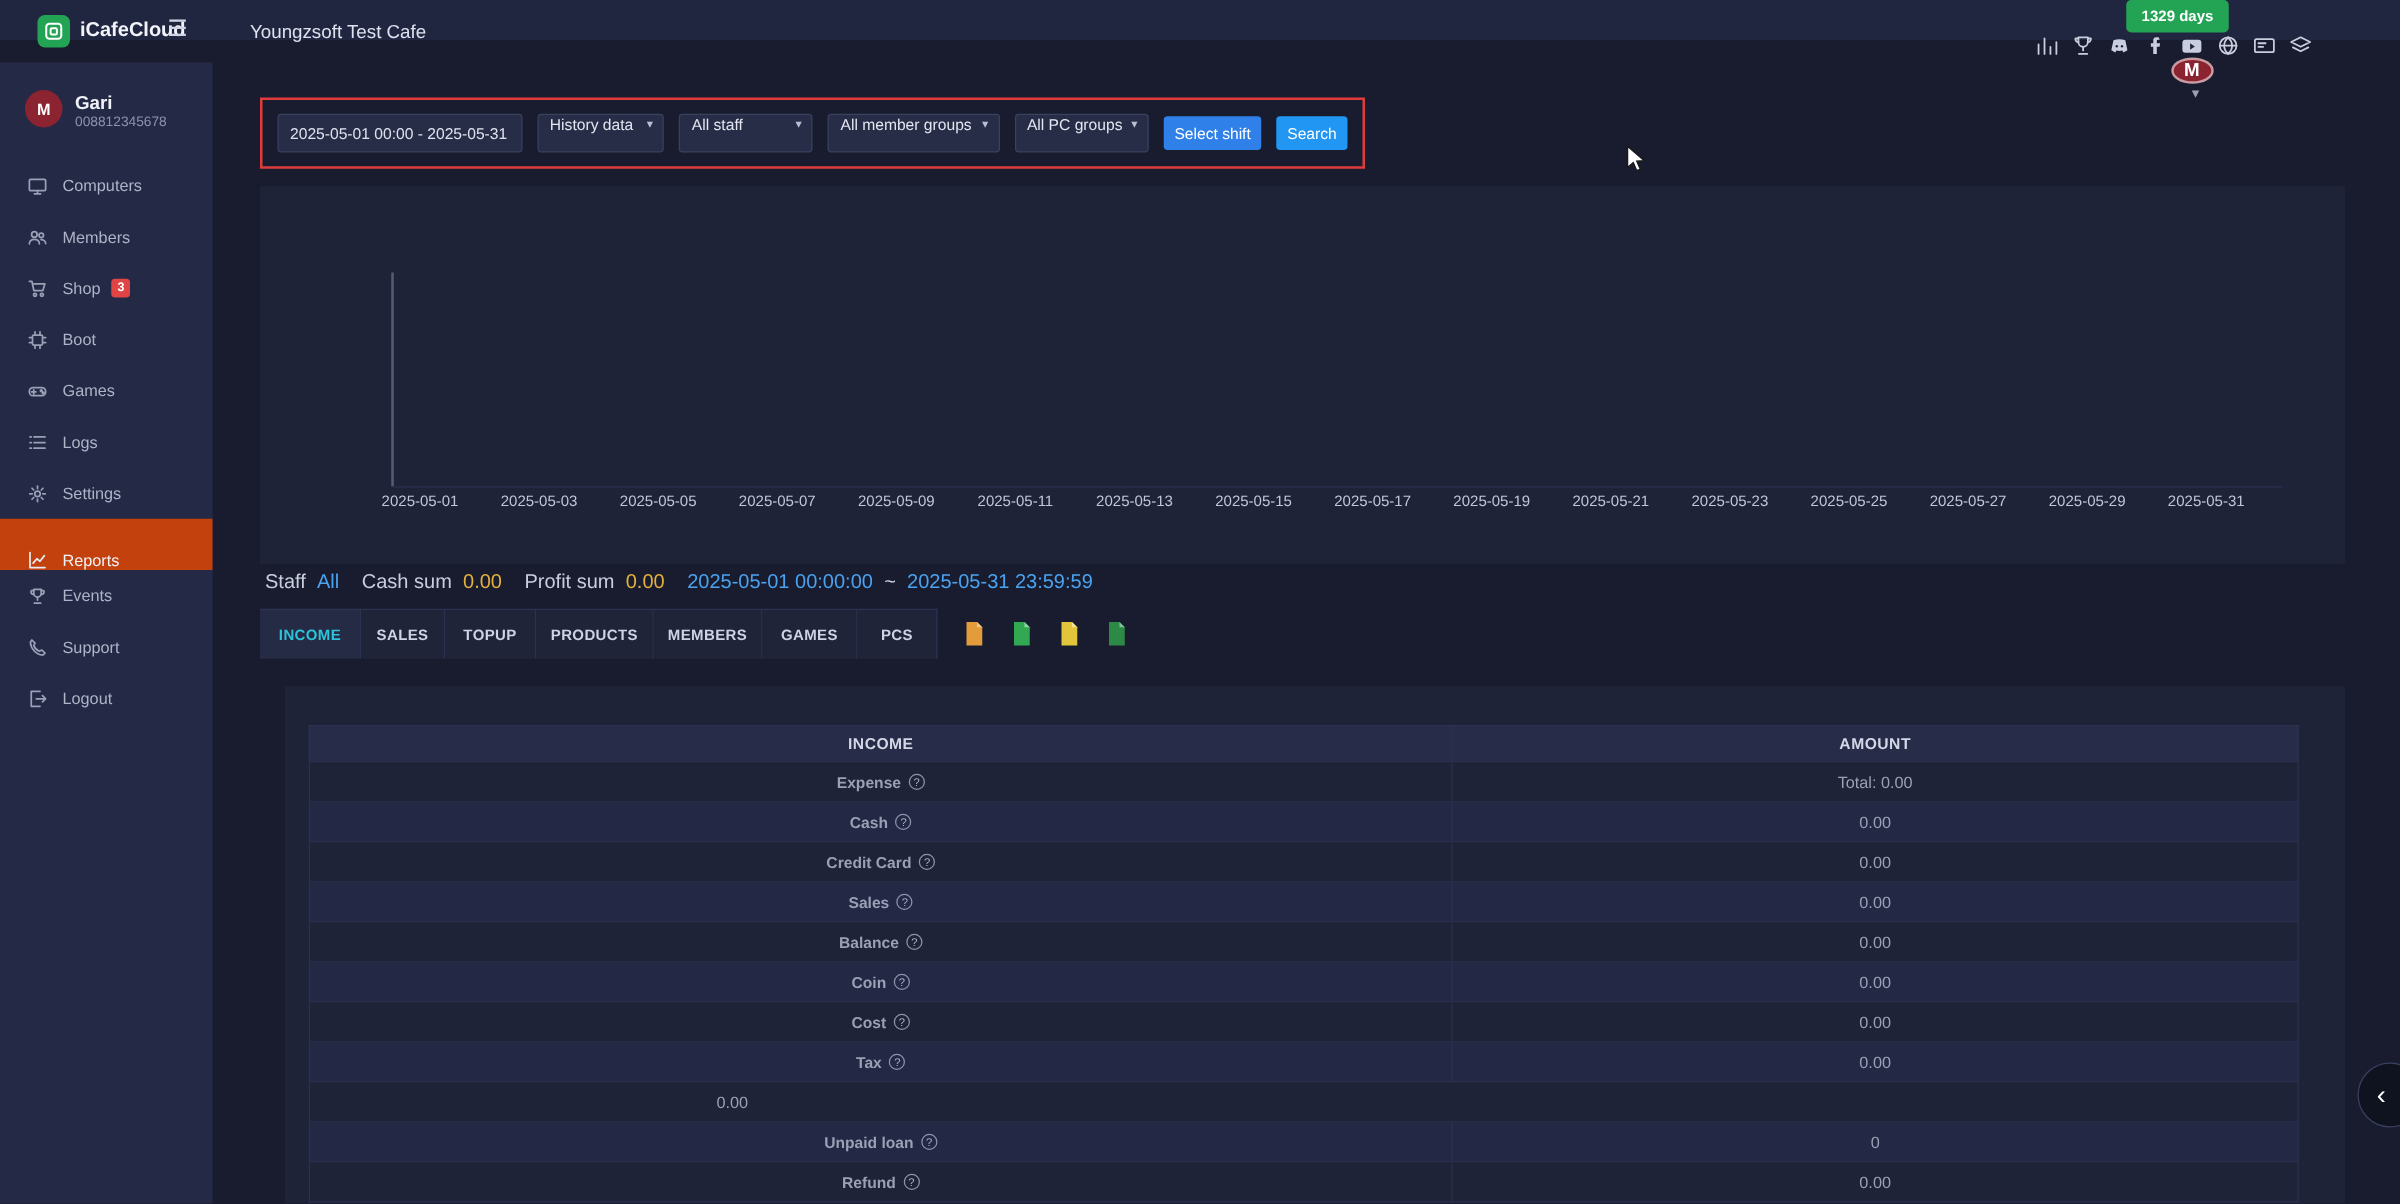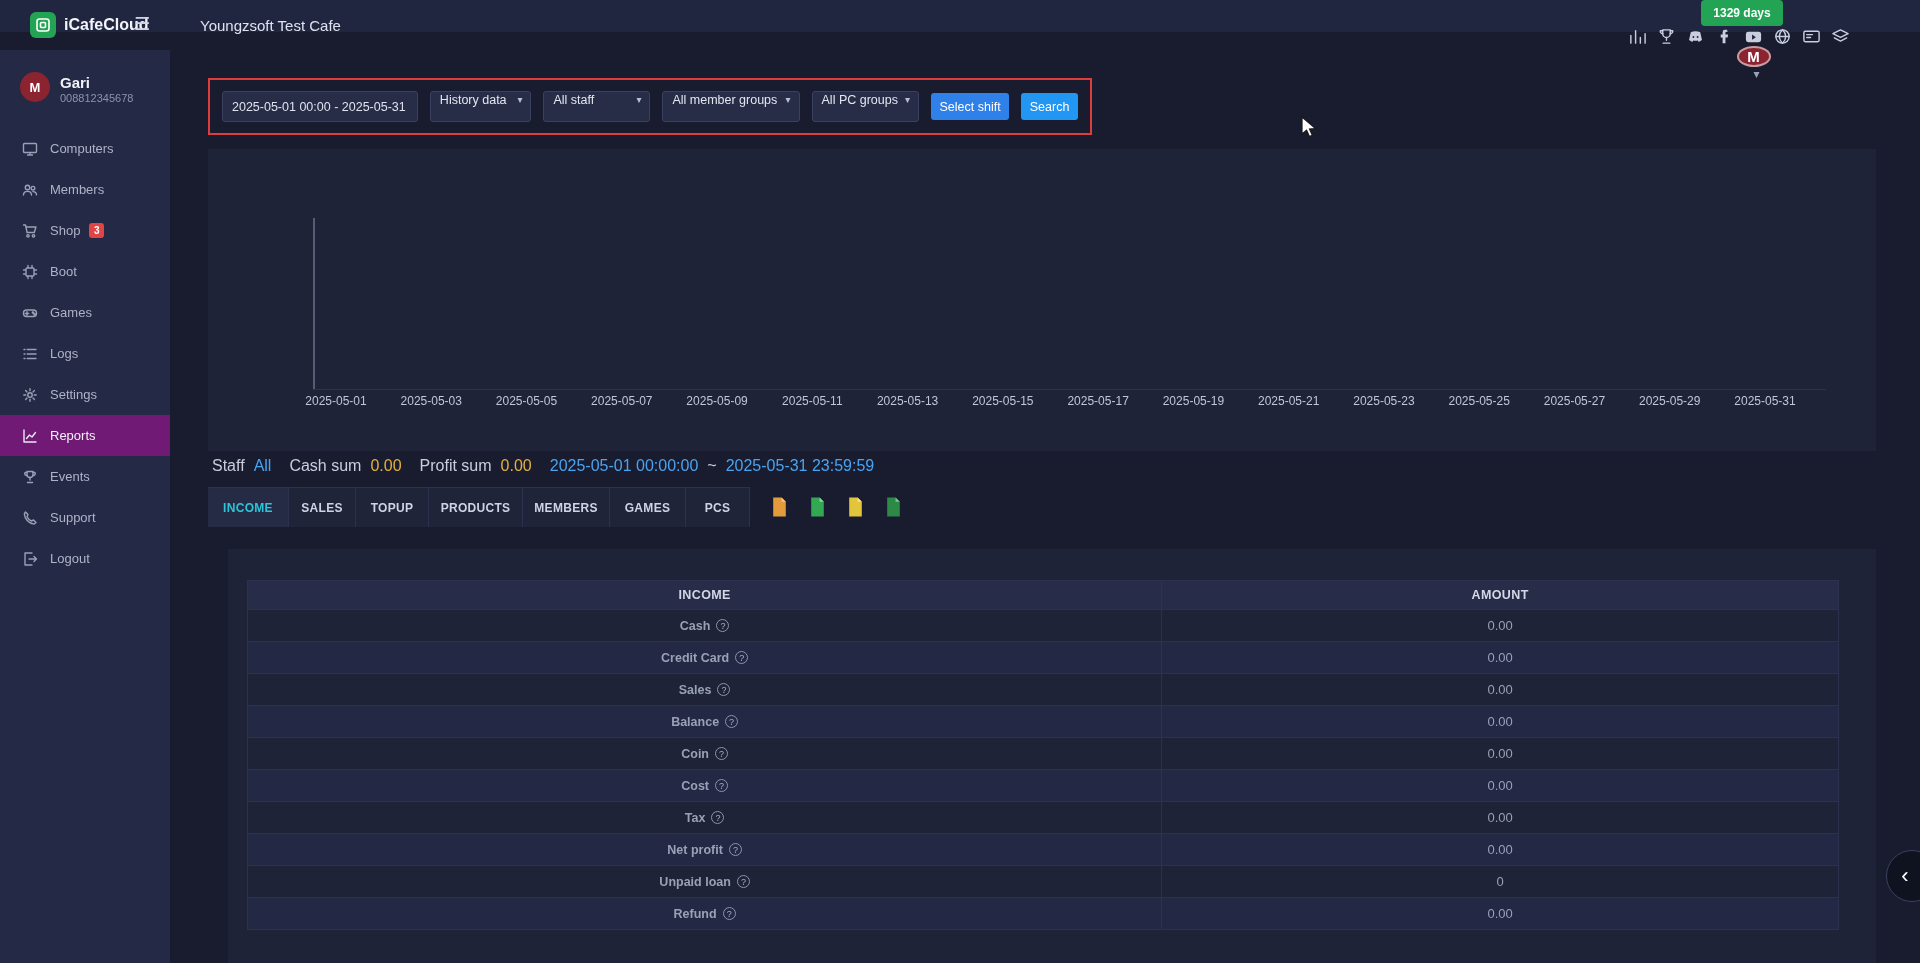--- a/index.html
+++ b/index.html
@@ -49,21 +49,21 @@
     position:absolute; left:20px; top:22px; width:30px; height:30px; border-radius:50%;
     background:#8b2430; display:flex; align-items:center; justify-content:center;
     color:#fff; font-weight:bold; font-size:13px;
   }
   .user-name { position:absolute; left:60px; top:24px; font-size:15px; font-weight:bold; color:#f0f2f8; }
   .user-id { position:absolute; left:60px; top:42px; font-size:11px; color:#8d93ab; }
   .nav-item {
     position:relative; height:41px; display:flex; align-items:center;
     padding-left:22px; cursor:pointer; color:#aeb3c7; font-size:13px;
   }
-  .nav-item.active { background:#701a75; color:#f0f2f8; }
+  .nav-item.active { background:#c2410c; color:#f0f2f8;align-items:flex-end; }
   .nav-icon { width:16px; height:16px; margin-right:12px; display:flex; align-items:center; justify-content:center; }
   .nav-icon svg { width:16px; height:16px; stroke:#9aa0b5; fill:none; stroke-width:1.4; stroke-linecap:round; stroke-linejoin:round; }
   .nav-item.active .nav-icon svg { stroke:#e8eaf2; }
   .nav-badge {
     background:#e04444; color:#fff; font-size:10px; font-weight:bold;
     min-width:15px; height:15px; border-radius:3px; margin-left:9px;
     display:flex; align-items:center; justify-content:center; padding:0 3px;
   }
 
   
@@ -444,20 +444,27 @@
   </div>
 
   <div class="table-panel">
     <div class="rtable">
       <div class="thead">
         <div class="th c1">INCOME</div>
         <div class="th c2">AMOUNT</div>
       </div>
       <div class="tr">
         <div class="td c1">
+            <span class="lbl">Expense</span>
+            <span class="q"></span>
+          </div>
+        <div class="td c2">Total: 0.00</div>
+      </div>
+      <div class="tr">
+        <div class="td c1">
             <span class="lbl">Cash</span>
             <span class="q"></span>
           </div>
         <div class="td c2">0.00</div>
       </div>
       <div class="tr">
         <div class="td c1">
             <span class="lbl">Credit Card</span>
             <span class="q"></span>
           </div>
@@ -492,24 +499,20 @@
         <div class="td c2">0.00</div>
       </div>
       <div class="tr">
         <div class="td c1">
             <span class="lbl">Tax</span>
             <span class="q"></span>
           </div>
         <div class="td c2">0.00</div>
       </div>
       <div class="tr">
-        <div class="td c1">
-            <span class="lbl">Net profit</span>
-            <span class="q"></span>
-          </div>
         <div class="td c2">0.00</div>
       </div>
       <div class="tr">
         <div class="td c1">
             <span class="lbl">Unpaid loan</span>
             <span class="q"></span>
           </div>
         <div class="td c2">0</div>
       </div>
       <div class="tr">

